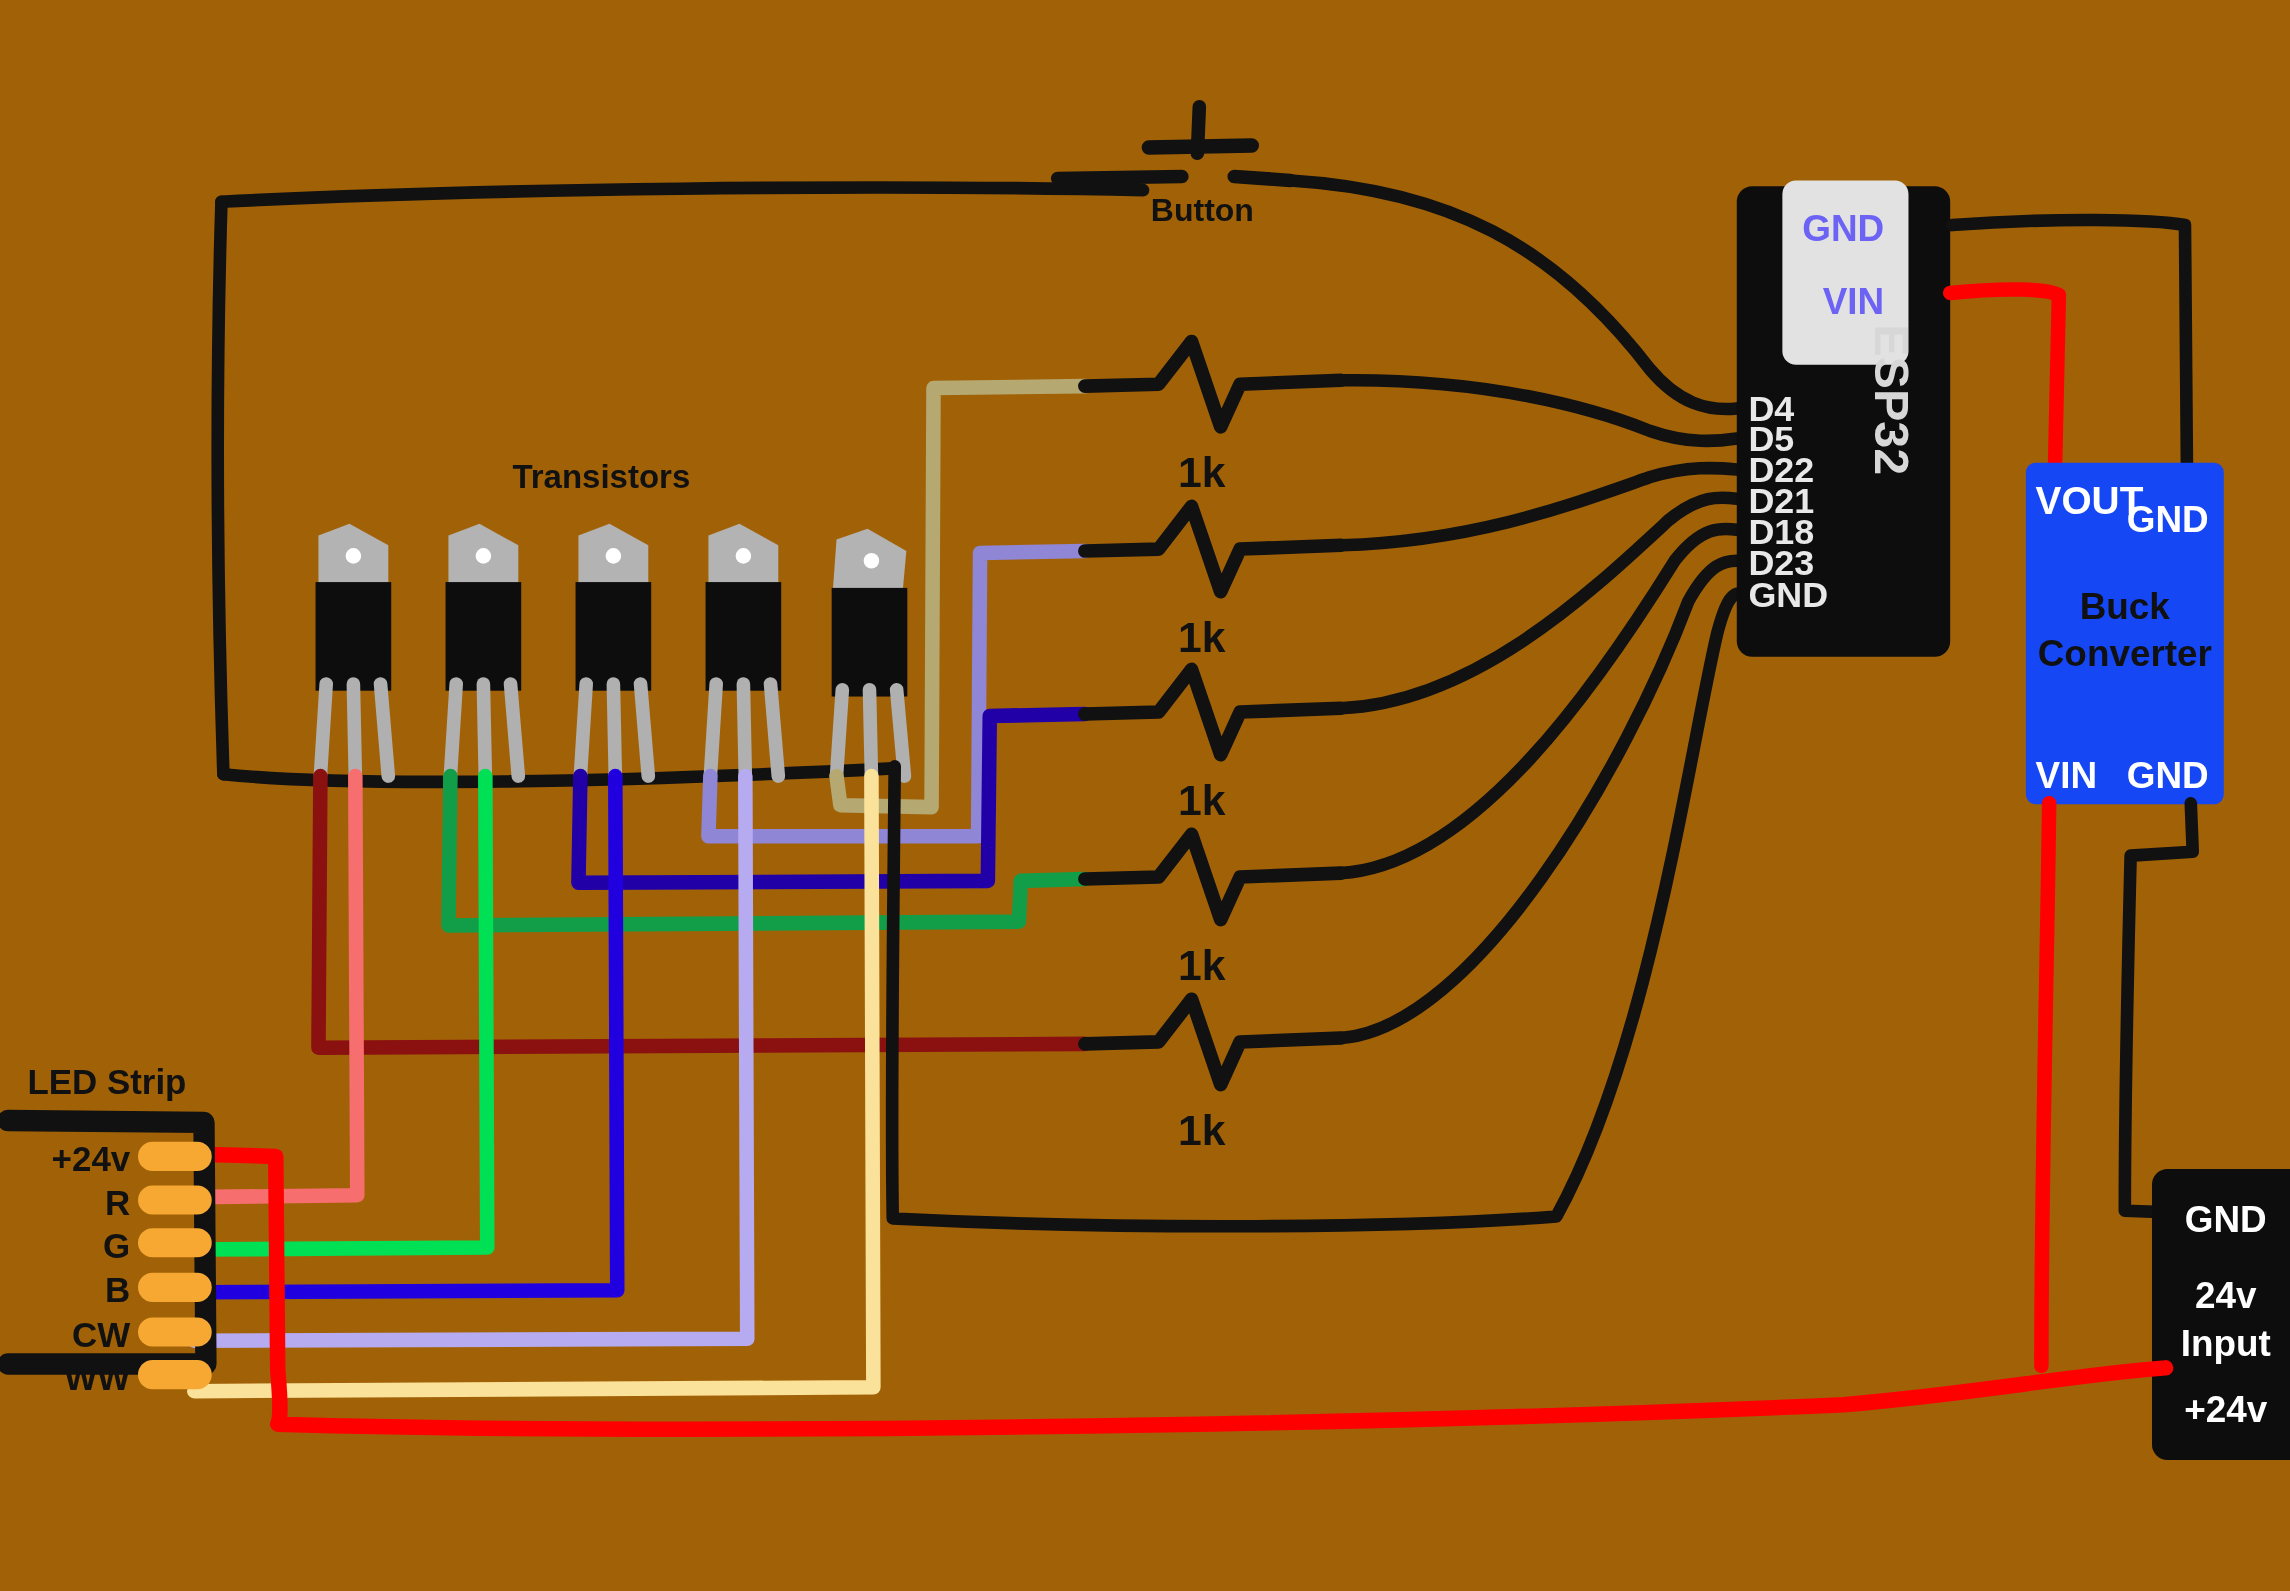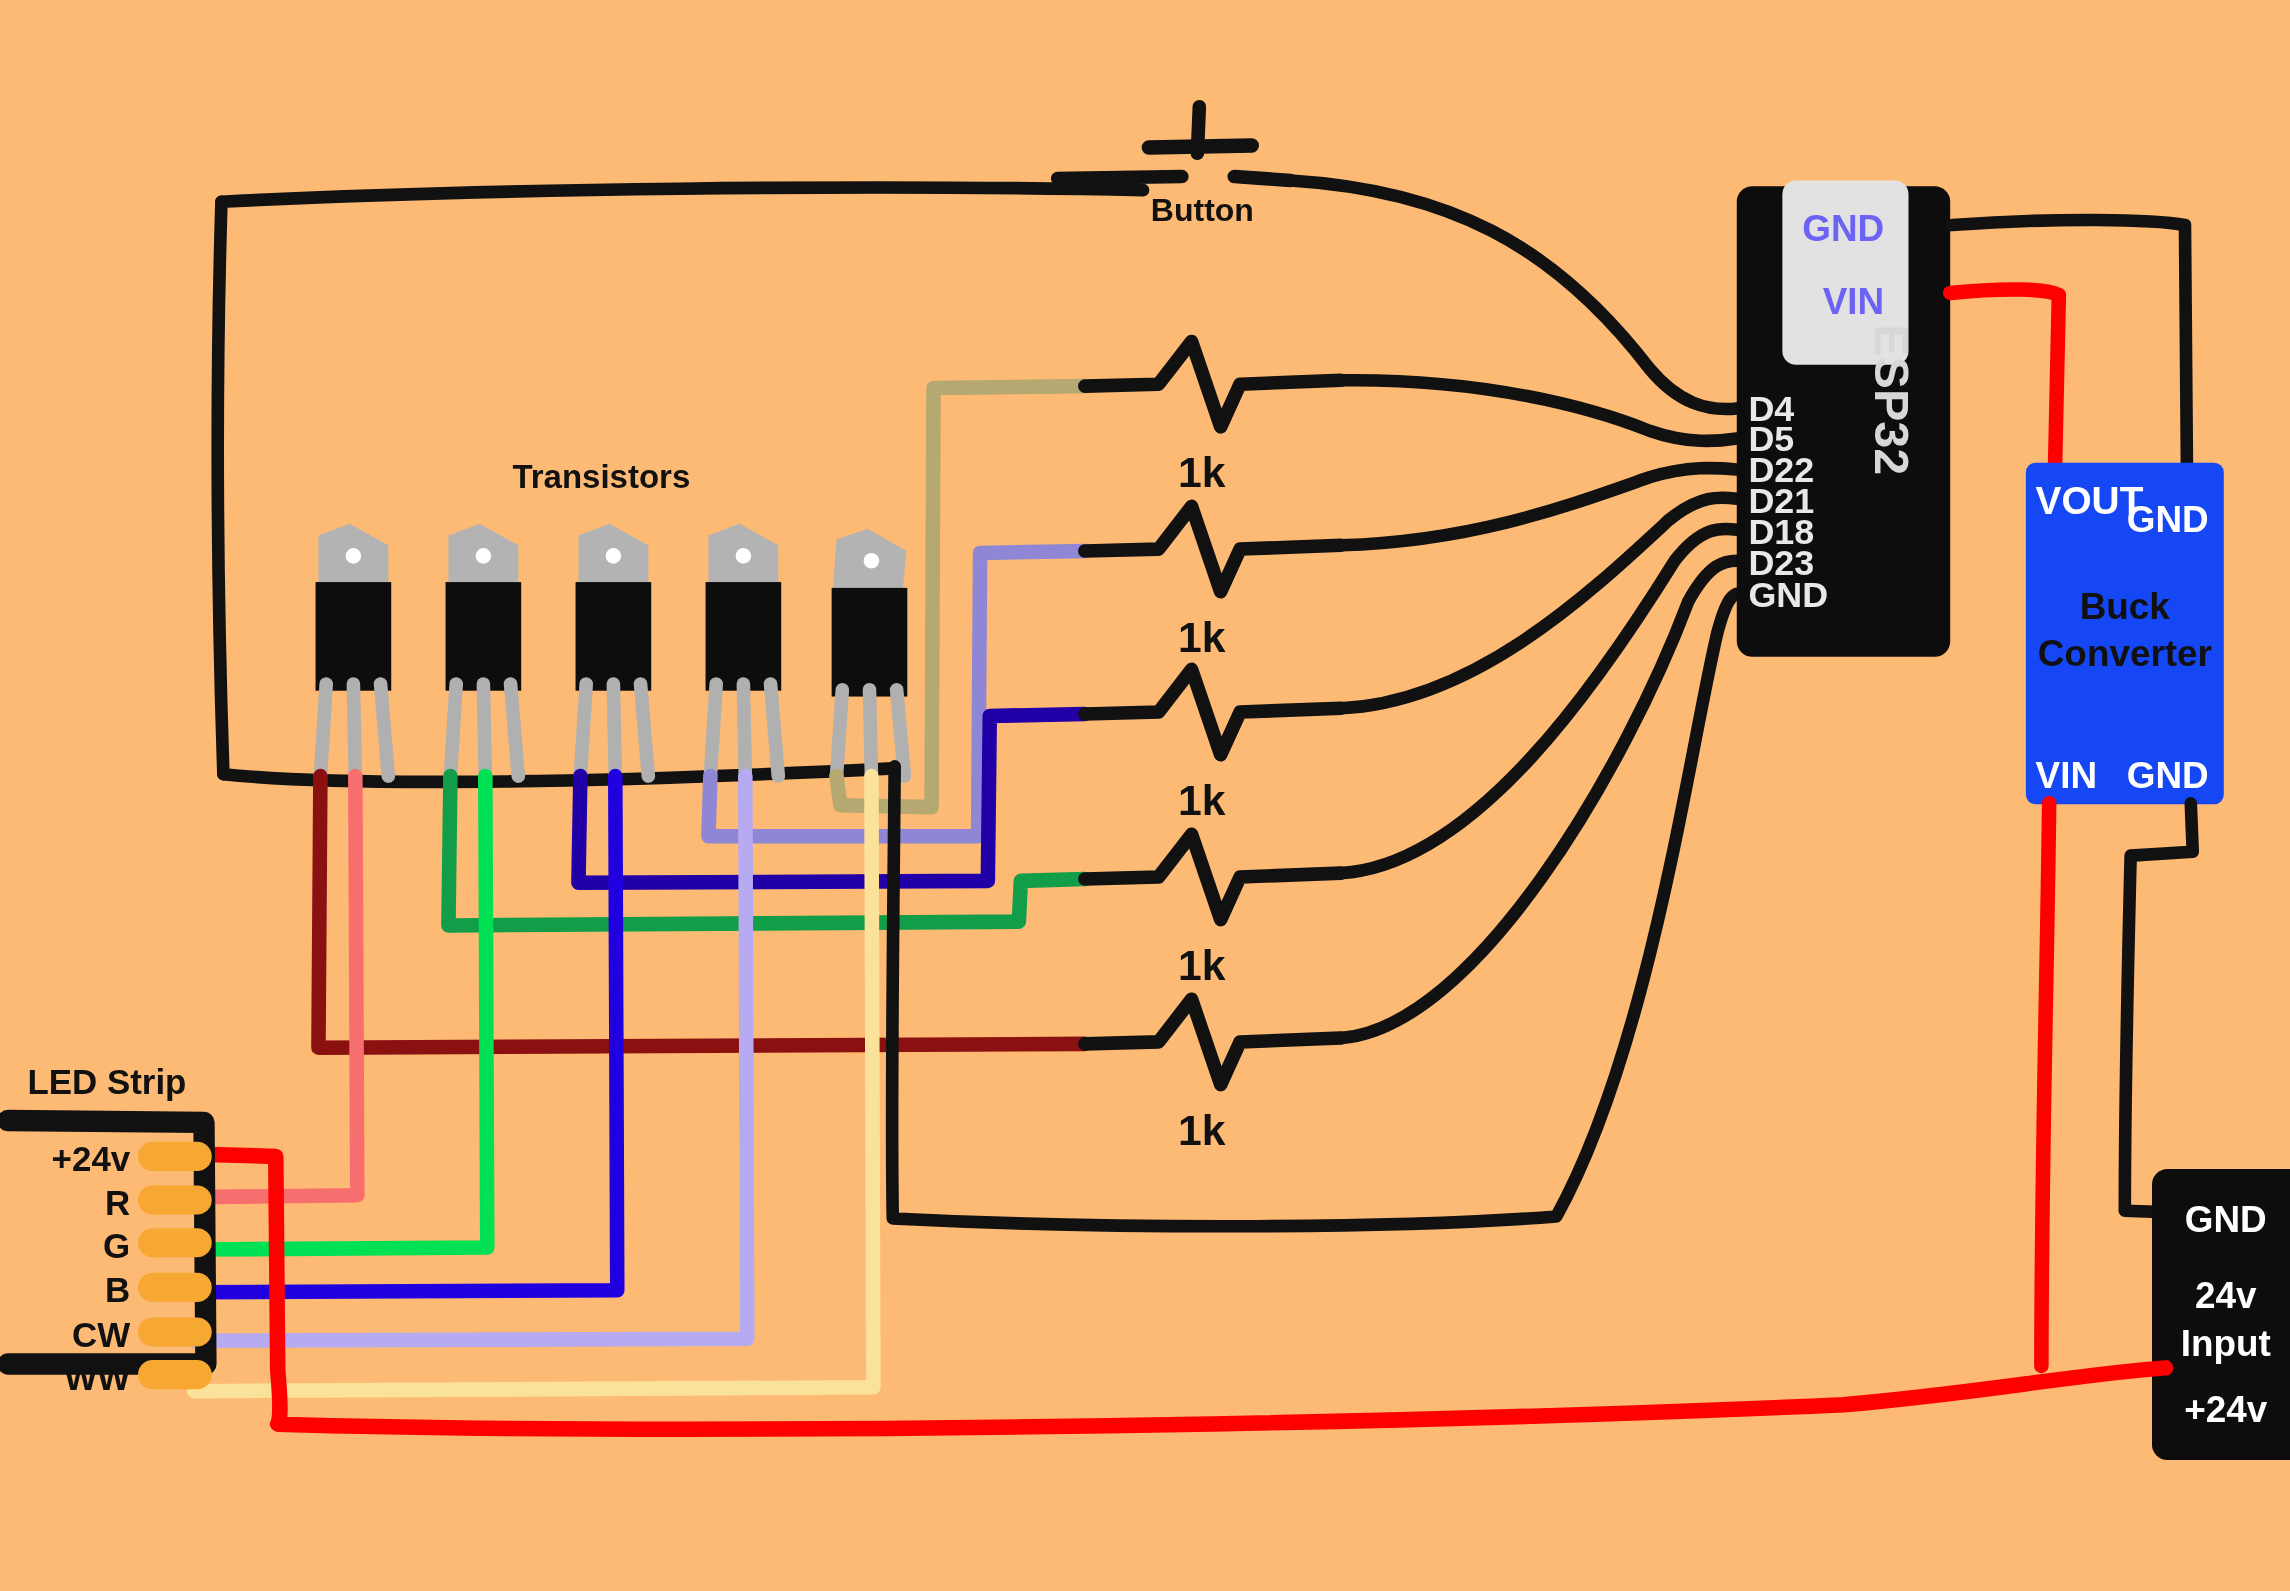--- a/index.html
+++ b/index.html
@@ -1,18 +1,18 @@
 <!DOCTYPE html>
 <html><head>
 <meta charset="utf-8">
 <style>
   html,body{margin:0;padding:0;background:#ffffff;}
   body{width:2290px;height:1591px;overflow:hidden;
        font-family:"Liberation Sans","DejaVu Sans",sans-serif;}
-  #stage{position:relative;width:2290px;height:1591px;background:#fdba74;text-align:center;}
+  #stage{position:relative;width:2290px;height:1591px;background:#a16207;text-align:center;}
   svg{position:absolute;left:0;top:0;width:2290px;height:1591px;}
   .wire{fill:none;stroke-linecap:round;stroke-linejoin:round;}
   .lbl{font-family:"Liberation Sans","DejaVu Sans",sans-serif;font-weight:700;}
 </style>
 </head>
 <body>
 
 <div id="stage">
 
 <svg viewBox="0 0 2360 1640" xmlns="http://www.w3.org/2000/svg">

